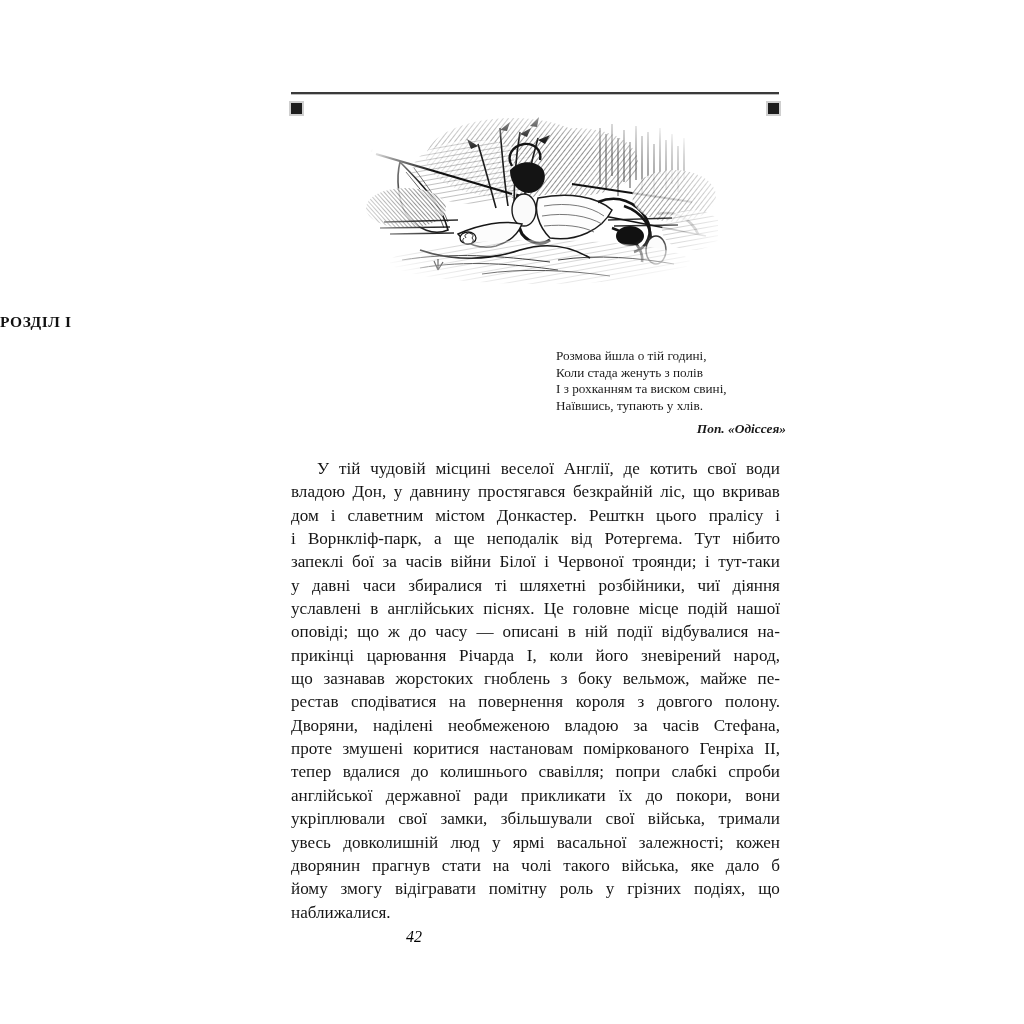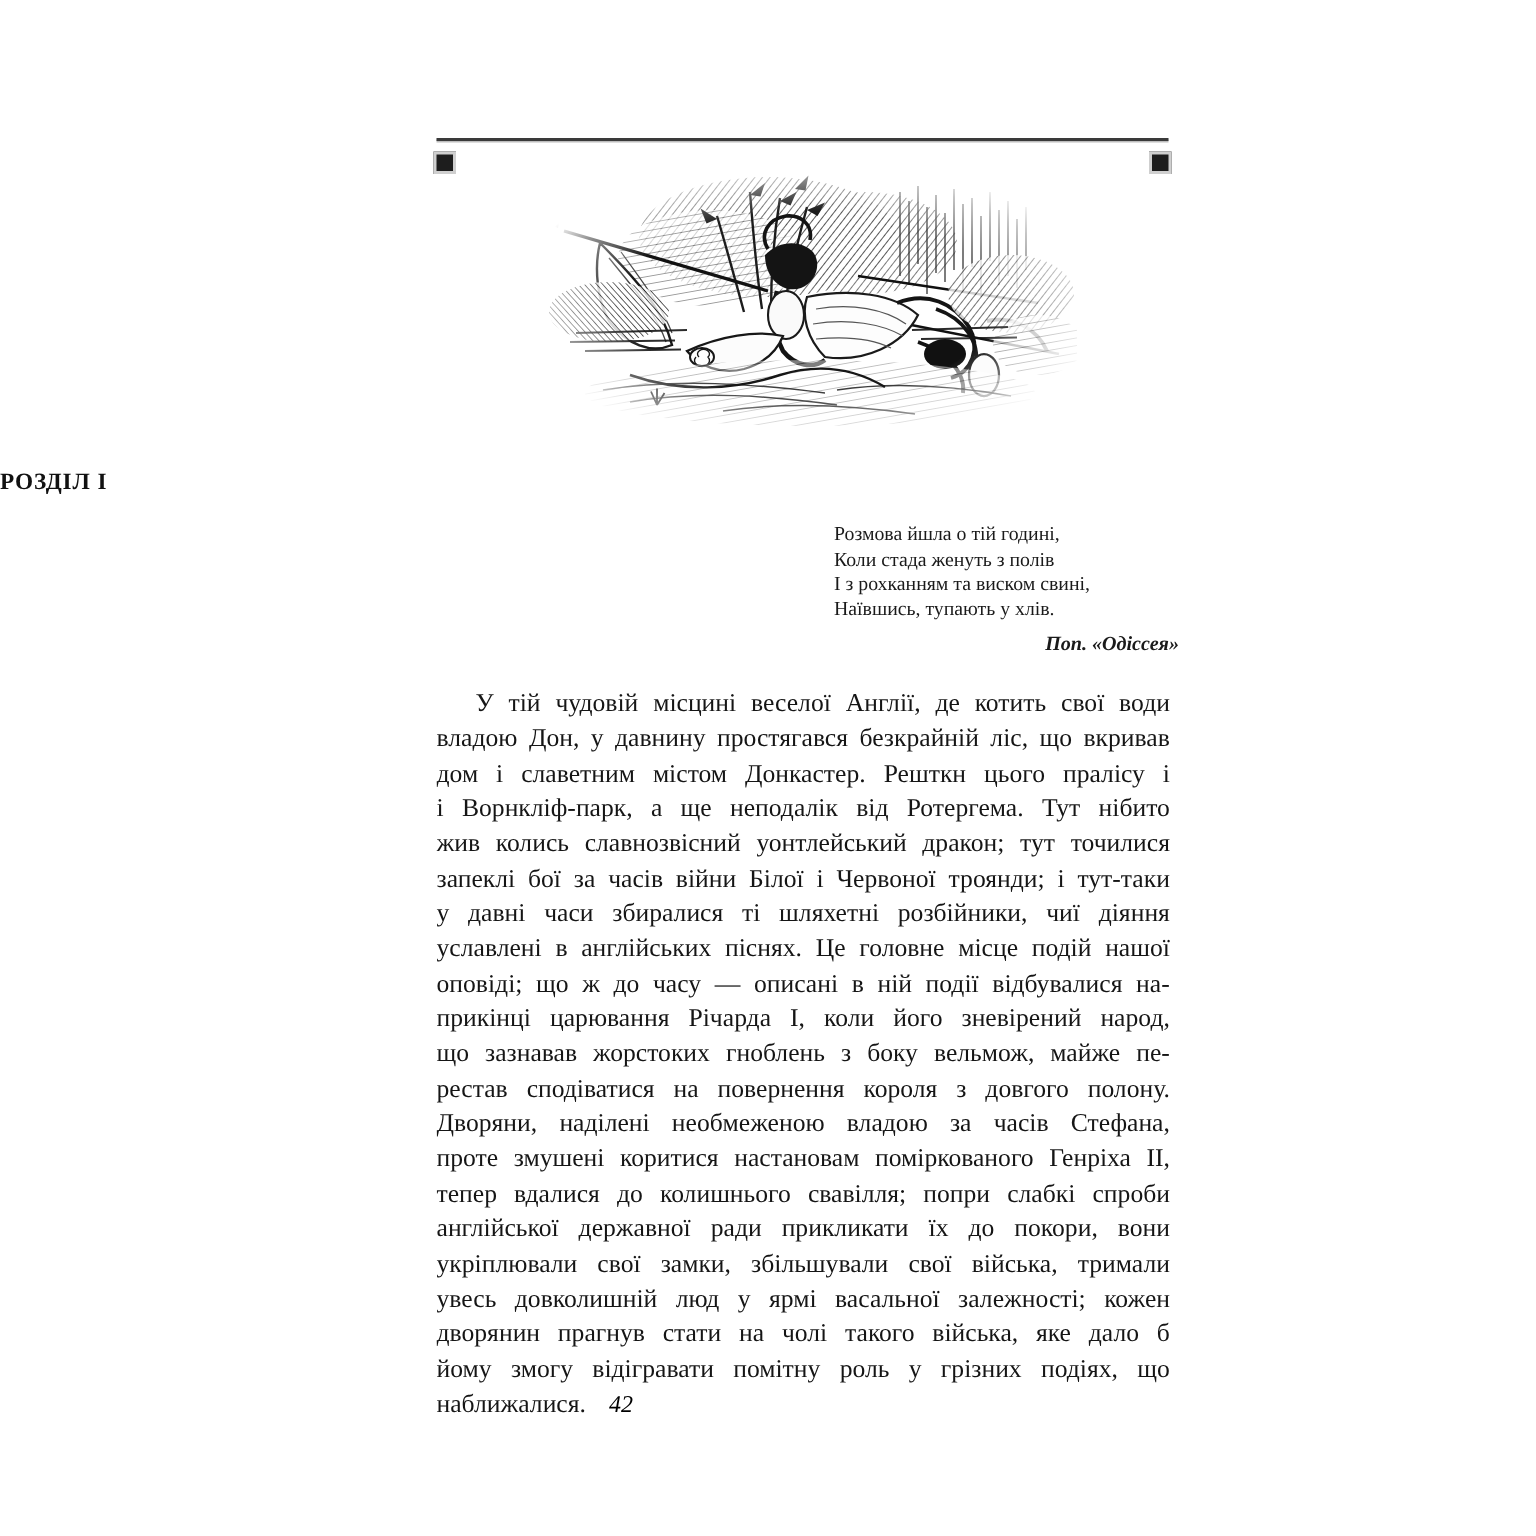--- a/index.html
+++ b/index.html
@@ -282,21 +282,20 @@
     <div class="epigraph-line">І з рохканням та виском свині,</div>
     <div class="epigraph-line">Наївшись, тупають у хлів.</div>
     <div class="epigraph-source">Поп. «Одіссея»</div>
   </div>
 
   <div class="body-text" id="body-text">
       <div class="body-line justify"><span class="indent">У</span><span>тій</span><span>чудовій</span><span>місцині</span><span>веселої</span><span>Англії,</span><span>де</span><span>котить</span><span>свої</span><span>води</span></div>
       <div class="body-line justify"><span>владою</span><span>Дон,</span><span>у</span><span>давнину</span><span>простягався</span><span>безкрайній</span><span>ліс,</span><span>що</span><span>вкривав</span></div>
       <div class="body-line justify"><span>дом</span><span>і</span><span>славетним</span><span>містом</span><span>Донкастер.</span><span>Решткн</span><span>цього</span><span>пралісу</span><span>і</span></div>
       <div class="body-line justify"><span>і</span><span>Ворнкліф-парк,</span><span>а</span><span>ще</span><span>неподалік</span><span>від</span><span>Ротергема.</span><span>Тут</span><span>нібито</span></div>
-      <div class="body-line justify"><span>жив</span><span>колись</span><span>славнозвісний</span><span>уонтлейський</span><span>дракон;</span><span>тут</span><span>точилися</span></div>
       <div class="body-line justify"><span>запеклі</span><span>бої</span><span>за</span><span>часів</span><span>війни</span><span>Білої</span><span>і</span><span>Червоної</span><span>троянди;</span><span>і</span><span>тут-таки</span></div>
       <div class="body-line justify"><span>у</span><span>давні</span><span>часи</span><span>збиралися</span><span>ті</span><span>шляхетні</span><span>розбійники,</span><span>чиї</span><span>діяння</span></div>
       <div class="body-line justify"><span>уславлені</span><span>в</span><span>англійських</span><span>піснях.</span><span>Це</span><span>головне</span><span>місце</span><span>подій</span><span>нашої</span></div>
       <div class="body-line justify"><span>оповіді;</span><span>що</span><span>ж</span><span>до</span><span>часу</span><span>—</span><span>описані</span><span>в</span><span>ній</span><span>події</span><span>відбувалися</span><span>на-</span></div>
       <div class="body-line justify"><span>прикінці</span><span>царювання</span><span>Річарда</span><span>I,</span><span>коли</span><span>його</span><span>зневірений</span><span>народ,</span></div>
       <div class="body-line justify"><span>що</span><span>зазнавав</span><span>жорстоких</span><span>гноблень</span><span>з</span><span>боку</span><span>вельмож,</span><span>майже</span><span>пе-</span></div>
       <div class="body-line justify"><span>рестав</span><span>сподіватися</span><span>на</span><span>повернення</span><span>короля</span><span>з</span><span>довгого</span><span>полону.</span></div>
       <div class="body-line justify"><span>Дворяни,</span><span>наділені</span><span>необмеженою</span><span>владою</span><span>за</span><span>часів</span><span>Стефана,</span></div>
       <div class="body-line justify"><span>проте</span><span>змушені</span><span>коритися</span><span>настановам</span><span>поміркованого</span><span>Генріха</span><span>II,</span></div>
       <div class="body-line justify"><span>тепер</span><span>вдалися</span><span>до</span><span>колишнього</span><span>свавілля;</span><span>попри</span><span>слабкі</span><span>спроби</span></div>

